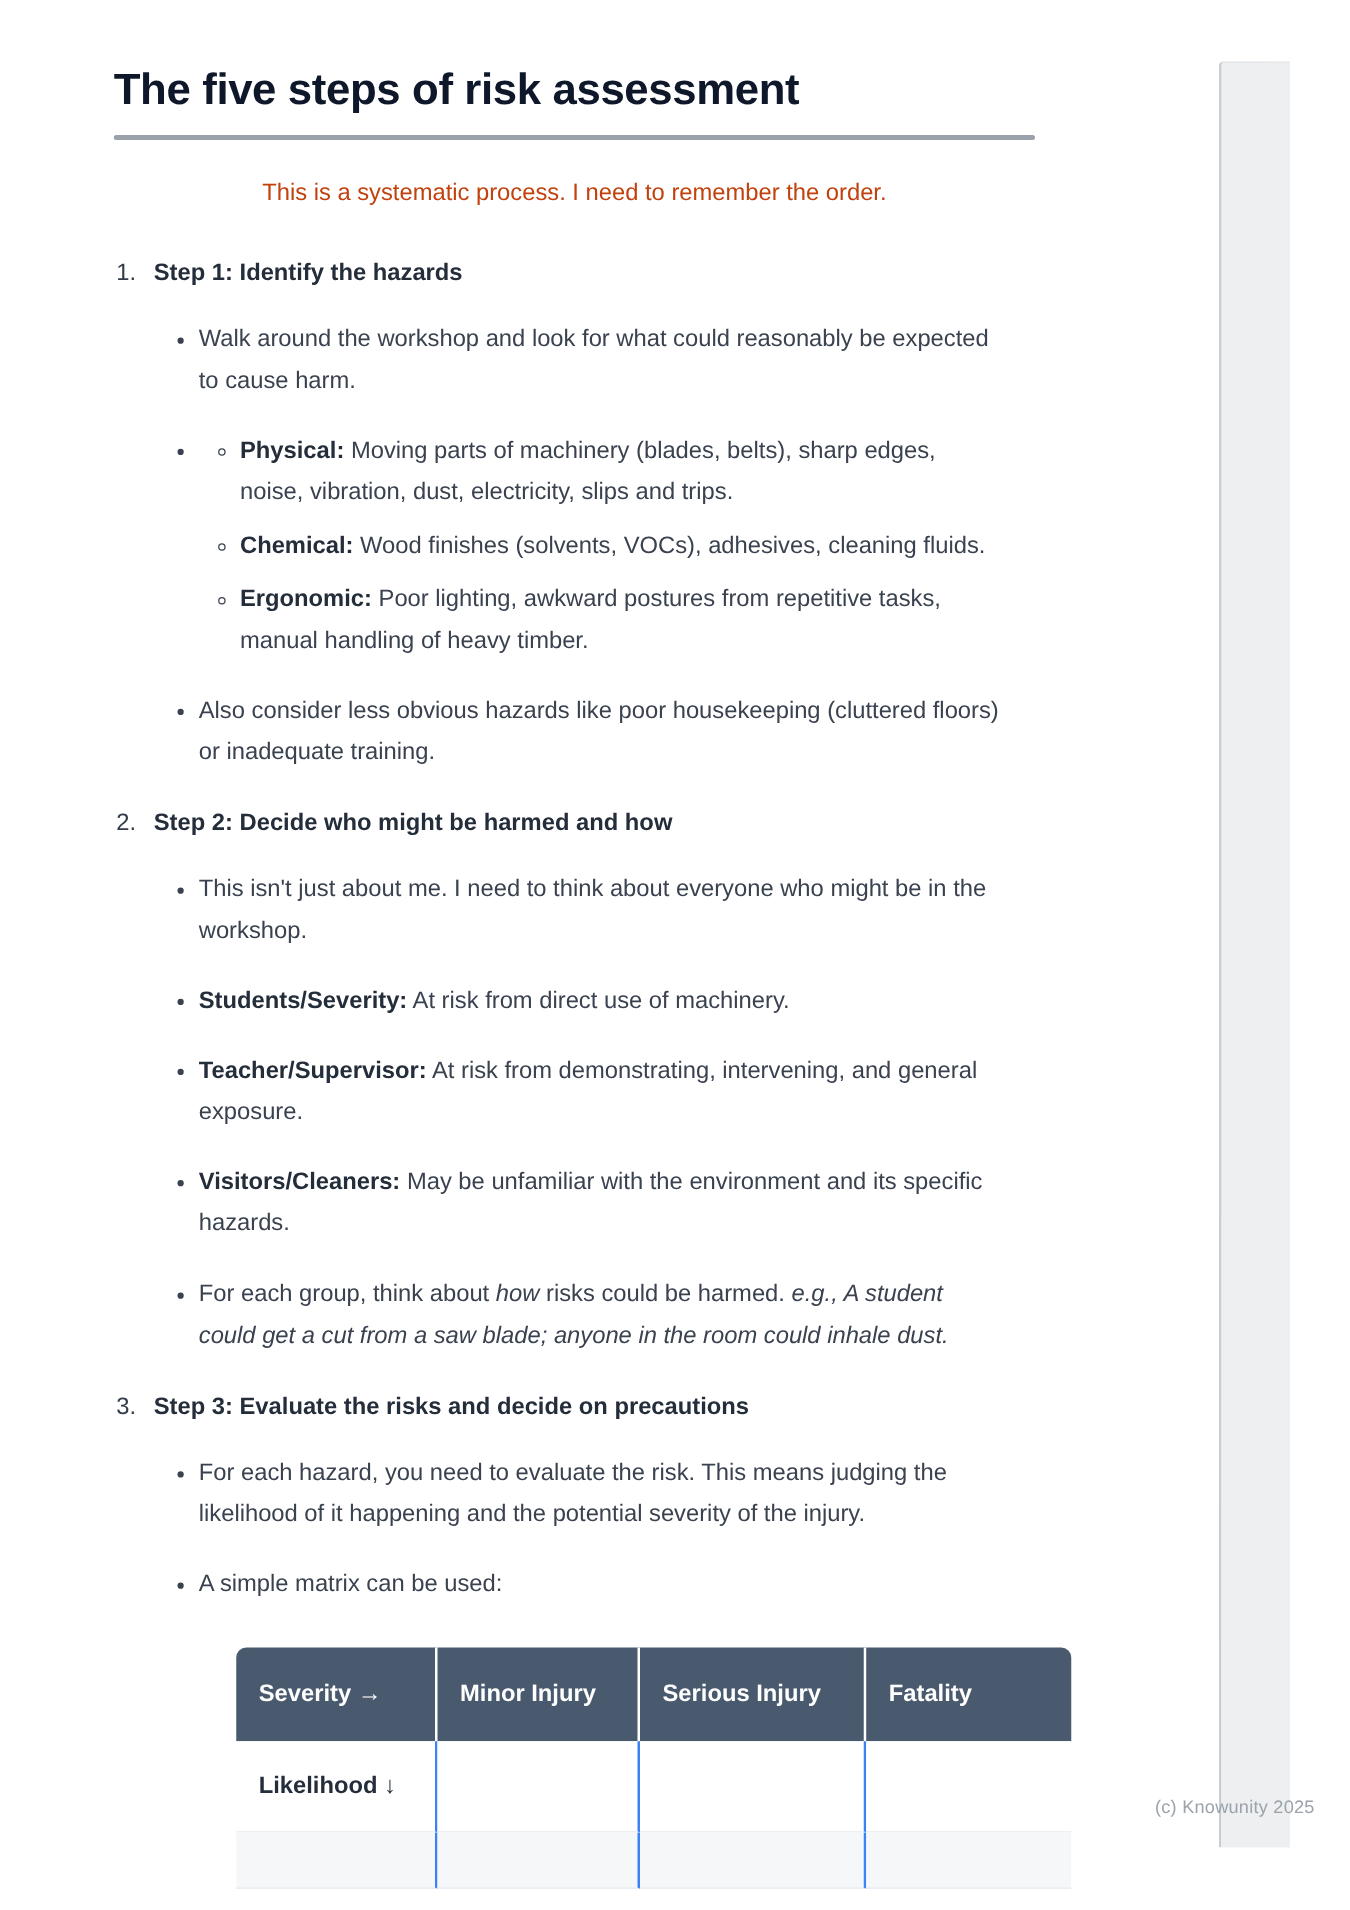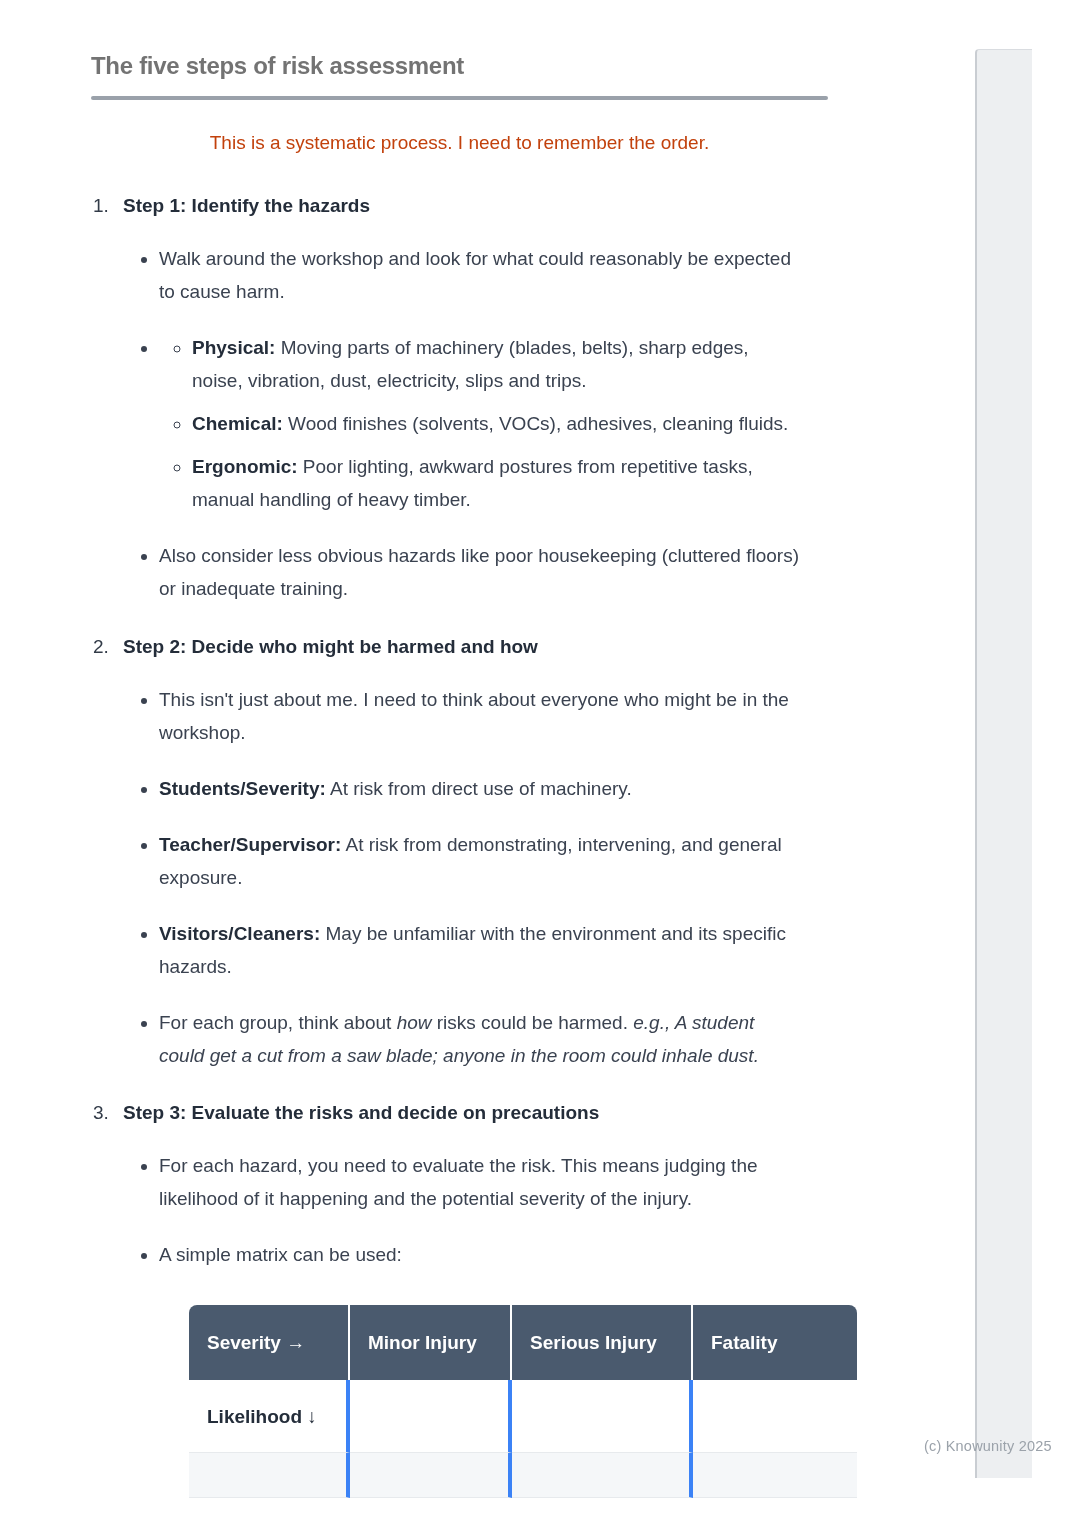--- a/index.html
+++ b/index.html
@@ -6,22 +6,22 @@
   html,body { margin:0; padding:0; }
   body {
     width:1080px; height:1528px; position:relative; overflow:hidden;
     background:#ffffff;
     font-family:"Liberation Sans","DejaVu Sans",sans-serif;
     color:#3a4250;
   }
   .content { position:absolute; left:91px; top:0; width:737px; }
 
   .page-title {
-    margin:52px 0 0; font-size:24px; line-height:1.15; font-weight:700;
-    color:#737373; letter-spacing:-0.3px;
+    margin:52px 0 0; font-size:35px; line-height:1.15; font-weight:700;
+    color:#0f172a; letter-spacing:-0.3px;
   }
   .divider {
     height:4px; background:#9aa1aa; border:none; margin:16px 0 0; border-radius:2px;
   }
   .intro { margin:28px 0 12px; font-size:19px; line-height:1.55; color:#c2410c;text-align:center; }
 
   ol.steps { list-style:none; margin:32px 0 0; padding:0 0 0 32px; }
   li.step { position:relative; font-size:19px; line-height:1.74; color:#3a4250; }
   li.step + li.step { margin-top:24px; }
   .step-num { position:absolute; left:-30px; top:0; color:#323b48; }
@@ -48,21 +48,21 @@
   .matrix col.c3 { width:181px; }
   .matrix col.c4 { width:164px; }
   .matrix th {
     background:#4a5a6e; color:#ffffff; font-weight:700; text-align:left;
     padding:21px 18px; border-right:2px solid #ffffff;
   }
   .matrix th:first-child { border-top-left-radius:8px; }
   .matrix th:last-child  { border-top-right-radius:8px; border-right:none; }
   .matrix td {
     background:#ffffff; padding:0 18px;
-    border-right:4px solid #3b82f6; border-bottom:1px solid #e7eaed;
+    border-right:2px solid #3b82f6; border-bottom:1px solid #e7eaed;
   }
   .matrix td:last-child { border-right:none; }
   .matrix tr.likelihood-row td { height:73px; }
   .matrix .row-label { font-weight:700; color:#242d3a; }
   .matrix tr.partial-row td { height:45px; background:#f5f7f9; border-bottom:1px solid #e7eaed; }
 
   .next-page-edge {
     position:absolute; left:975px; top:49px; width:57px; height:1429px;
     background:#edeff1; border-left:2px solid #c9cdd2; border-top:1px solid #d9dce0;
     border-radius:4px 0 0 0;

